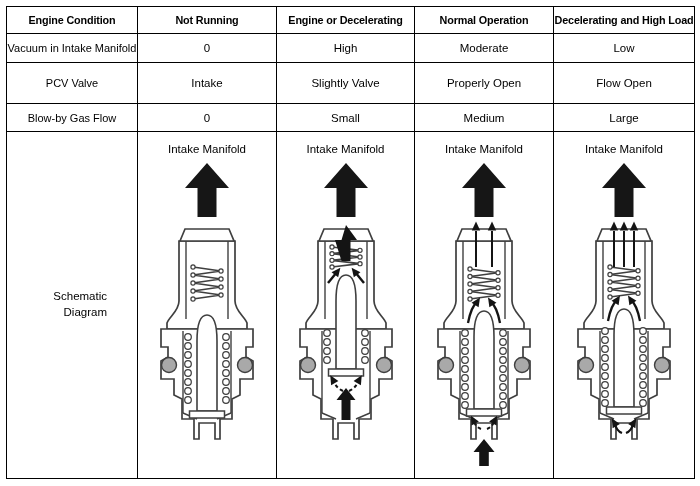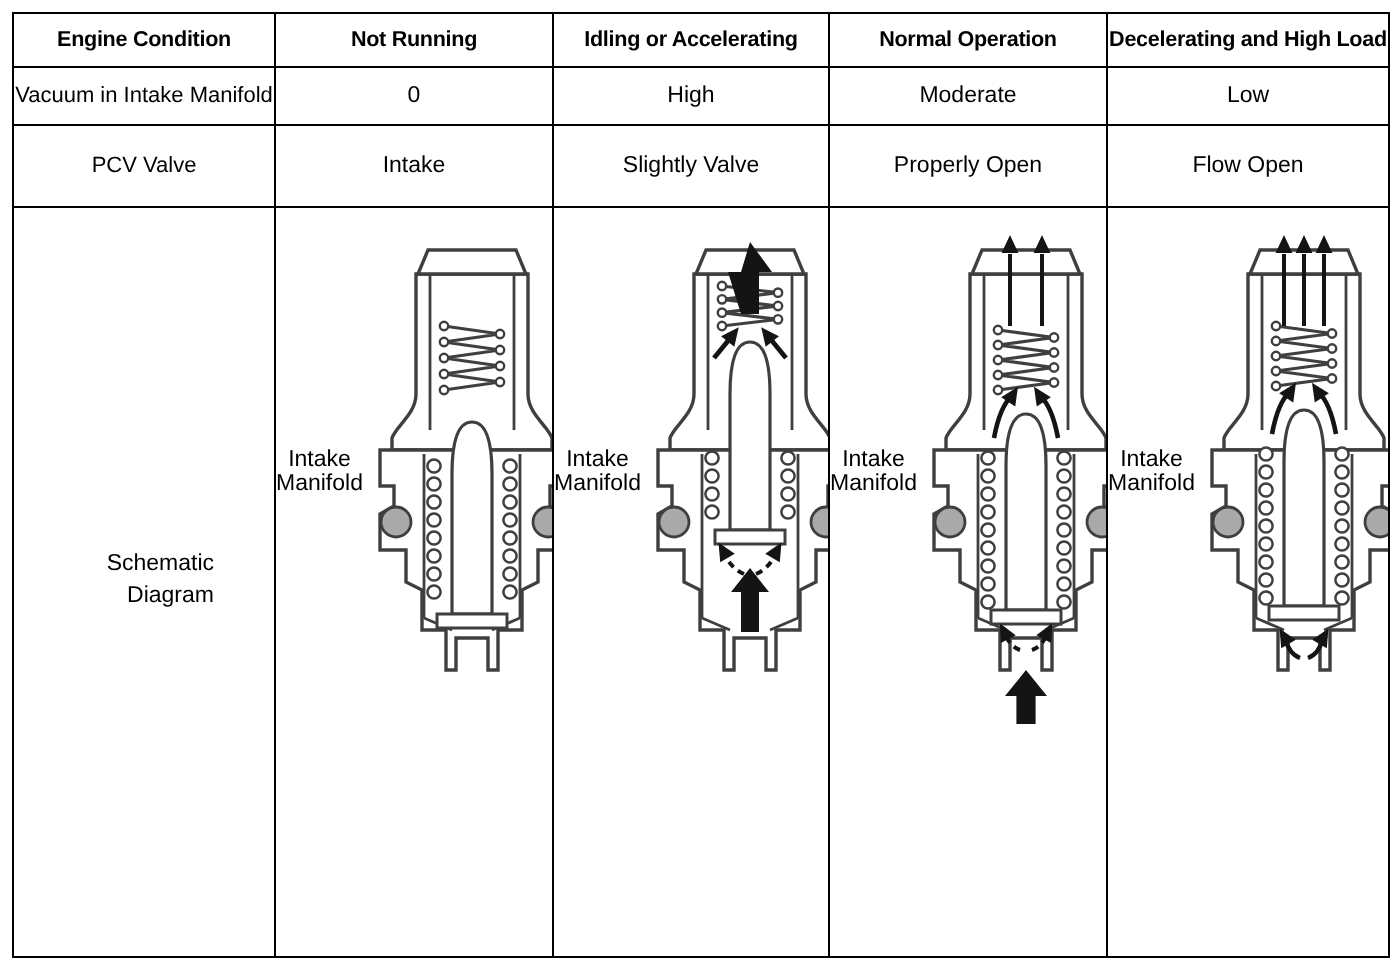--- a/index.html
+++ b/index.html
@@ -8,21 +8,21 @@
   table.pcv{position:absolute;left:6px;top:6px;width:688px;height:473px;
         border-collapse:collapse;table-layout:fixed;}
   .pcv th,.pcv td{border:1.6px solid #000;text-align:center;vertical-align:middle;
         padding:0;overflow:hidden;}
   .pcv th{font-weight:bold;font-size:10.8px;white-space:nowrap;letter-spacing:-0.15px;}
   .pcv td.cellval{font-size:11.5px;}
   .pcv td.rowlabel{font-size:11px;}
   .pcv td.schemlabel{font-size:11.5px;}
   .schemlabel .wrap{width:70px;margin:0 auto;line-height:1.35;text-align:right;}
   .pcv td.schemcell{vertical-align:top;}
-  .stack{display:flex;flex-direction:row;align-items:center;padding-top:11px;}
+  .stack{display:flex;flex-direction:column;align-items:center;padding-top:11px;}
   .intake-label{font-size:11.5px;margin-bottom:7px;}
   .blockarrow{margin-bottom:1px;}
   .valvebox{line-height:0;}
   .r-head{height:27px;} .r-1{height:29px;} .r-2{height:41px;} .r-3{height:28px;}
 </style>
 </head>
 <body>
 
 <div class="page">
   <table class="pcv">
@@ -30,37 +30,44 @@
       <col style="width:131px">
         <col style="width:139px">
         <col style="width:138px">
       <col style="width:139px">
         <col style="width:141px">
     </colgroup>
     <tbody>
         <tr class="r-head">
       <th>Engine Condition</th>
       <th>Not Running</th>
-      <th>Idling or Accelerating</th>
+      <th>Engine or Decelerating</th>
       <th>Normal Operation</th>
       <th>Decelerating and High Load</th>
     </tr>
     <tr class="r-1">
       <td class="rowlabel">Vacuum in Intake Manifold</td>
       <td class="cellval">0</td>
       <td class="cellval">High</td>
       <td class="cellval">Moderate</td>
       <td class="cellval">Low</td>
     </tr>
     <tr class="r-2">
       <td class="rowlabel">PCV Valve</td>
       <td class="cellval">Intake</td>
       <td class="cellval">Slightly Valve</td>
       <td class="cellval">Properly Open</td>
       <td class="cellval">Flow Open</td>
+    </tr>
+    <tr class="r-3">
+      <td class="rowlabel">Blow-by Gas Flow</td>
+      <td class="cellval">0</td>
+      <td class="cellval">Small</td>
+      <td class="cellval">Medium</td>
+      <td class="cellval">Large</td>
     </tr>
     <tr>
       <td class="schemlabel">
         <div class="wrap">Schematic Diagram</div>
       </td>
       <td class="schemcell">
         <div class="stack">
           <span class="intake-label">Intake Manifold</span>
           <svg class="blockarrow" width="46" height="56" viewBox="0 0 46 56">
                 <polygon points="23,1 45,26 32.5,26 32.5,55 13.5,55 13.5,26 1,26" fill="#161616"></polygon>

